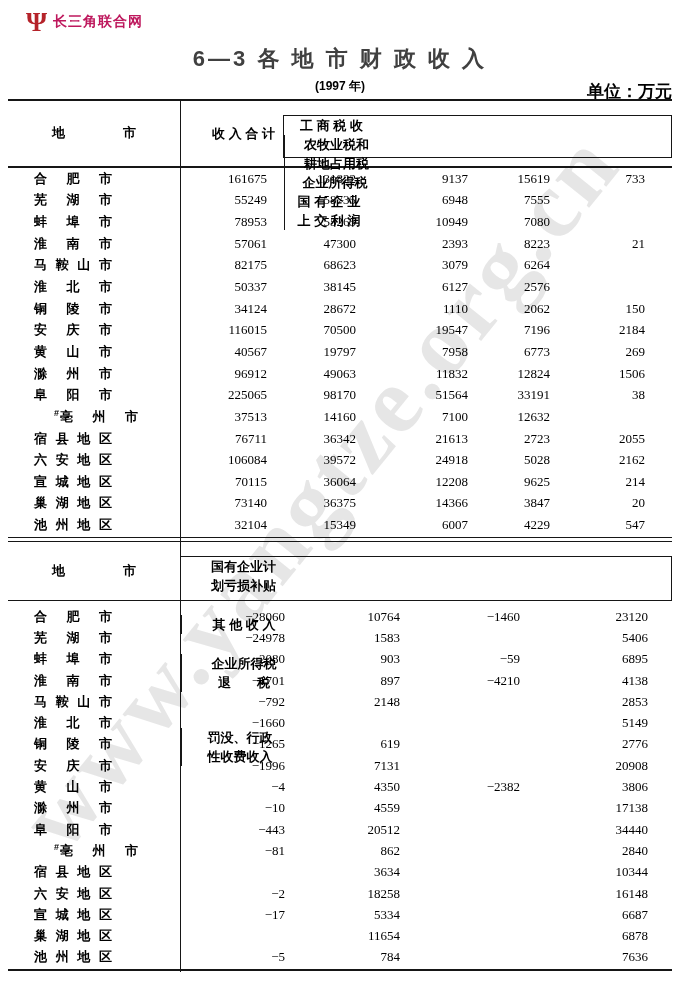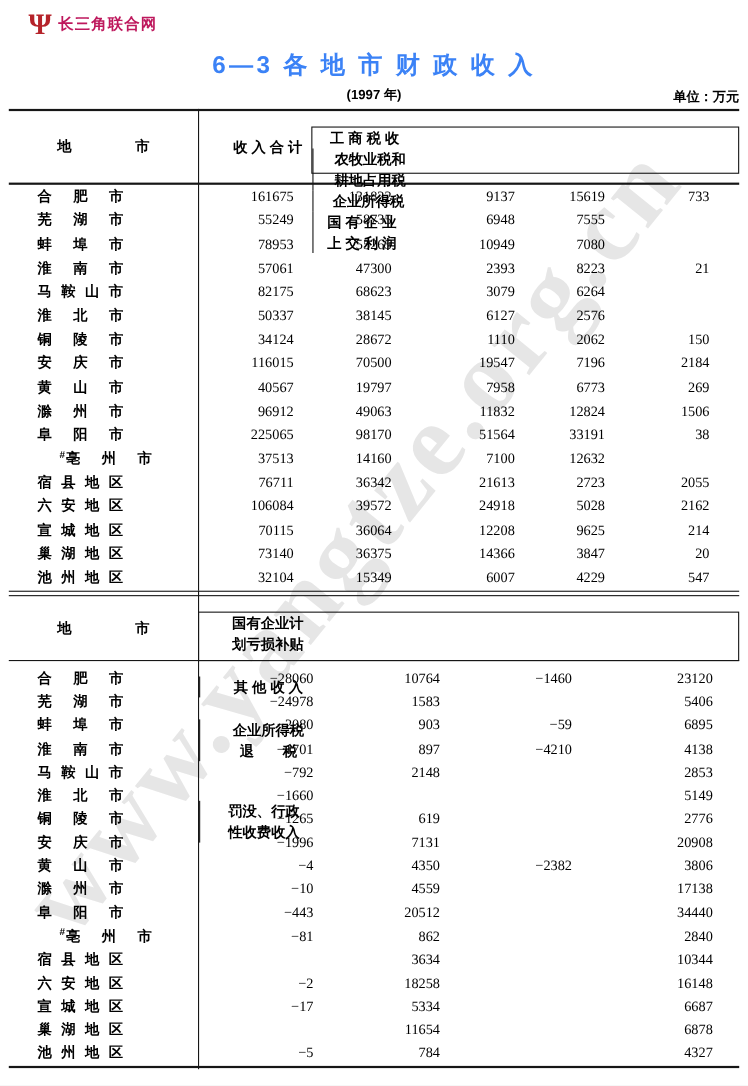--- a/index.html
+++ b/index.html
@@ -11,23 +11,23 @@
     position:absolute; left:40px; top:780px; z-index:0;
     font-family:"Liberation Serif", serif; font-weight:bold;
     font-size:95px; letter-spacing:4px; color:#d2d2d2; opacity:.55;
     transform:rotate(-51deg); transform-origin:left center; white-space:nowrap;
   }
 
   .logo { position:absolute; left:26px; top:8px; display:flex; align-items:center; z-index:2; }
   .logo-mark { font-family:"Liberation Serif", serif; font-size:27px; font-weight:bold; color:#b5232a; line-height:28px; margin-right:6px; }
   .logo-text { font-size:14px; font-weight:bold; color:#be185d; letter-spacing:1px; }
 
-  .title { position:absolute; left:0; top:44px; width:100%; text-align:center; font-size:22px; font-weight:bold; color:#3b82f6; letter-spacing:3px; }
+  .title { position:absolute; left:0; top:44px; width:100%; text-align:center; font-size:22px; font-weight:bold; color:#404040; letter-spacing:3px; }
   .subtitle { position:absolute; left:0; top:78px; width:100%; text-align:center; font-size:12px; font-weight:bold; color:#000; }
-  .unit { position:absolute; right:8px; top:80px; font-size:12px; font-weight:bold; color:#000; }
+  .unit { position:absolute; right:8px; top:80px; font-size:17px; font-weight:bold; color:#000; }
 
   .hline { position:absolute; background:#161616; }
   .vline { position:absolute; background:#161616; }
 
   .h-city { position:absolute; display:flex; align-items:center; justify-content:center; }
   .js-spread { display:flex; justify-content:space-between; width:84px; font-size:13px; font-weight:bold; color:#000; }
 
   .h-cell { position:absolute; display:flex; align-items:center; justify-content:center;
             font-size:13px; font-weight:bold; color:#000; text-align:center;
             white-space:pre-line; line-height:19px; }
@@ -576,17 +576,17 @@
           <span class="name-text">
             <span>池</span>
             <span>州</span>
             <span>地</span>
             <span>区</span>
           </span>
         </div>
         <div class="cell-num t2p0">−5</div>
         <div class="cell-num t2p1">784</div>
         <div class="cell-num t2p2"></div>
-        <div class="cell-num t2p3">4327</div>
+        <div class="cell-num t2p3">7636</div>
       </div>
     </div>
 
 </div>
 
 </body></html>

